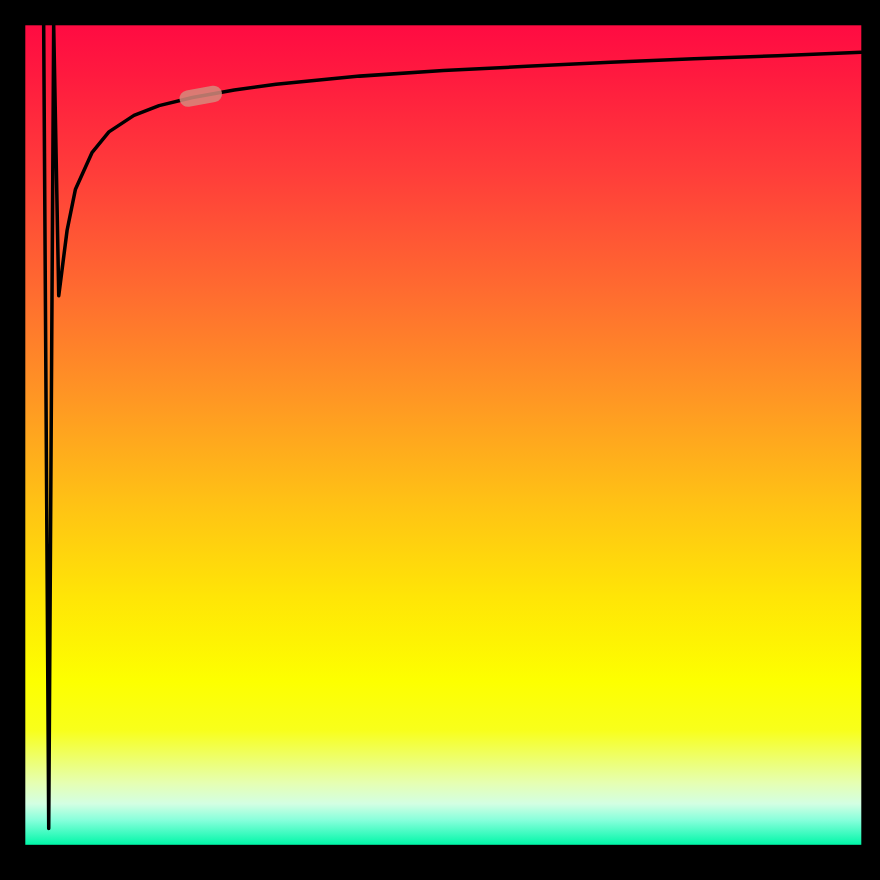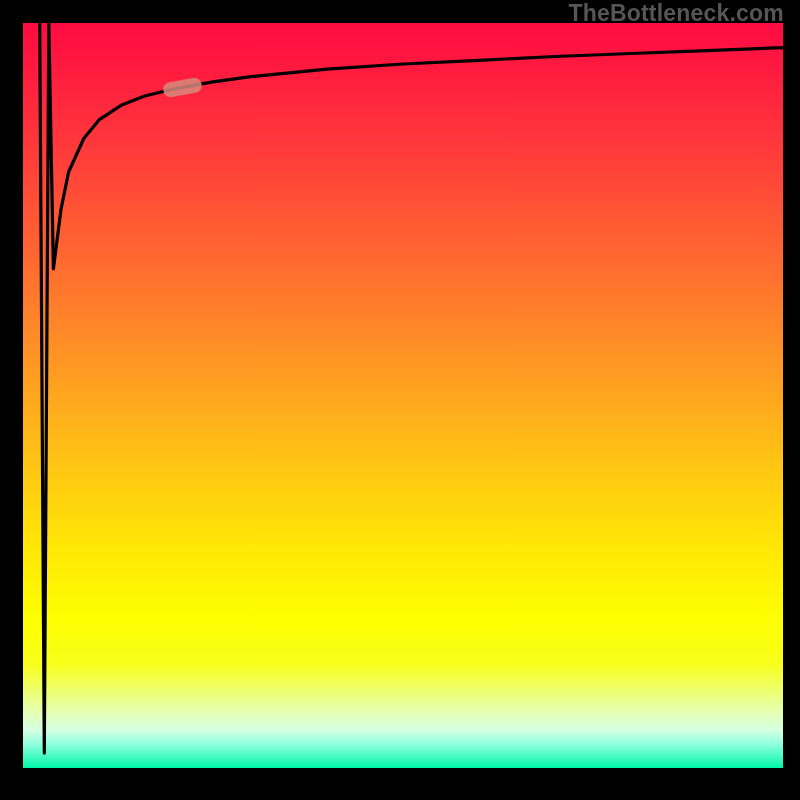--- a/index.html
+++ b/index.html
@@ -63,14 +63,13 @@
 
 <div class="canvas">
   <div class="plot-area"></div>
 
   <svg class="curve-layer" viewBox="0 0 800 800">
     <path id="curve-path" fill="none" stroke="#000" stroke-width="3.2" stroke-linejoin="round" stroke-linecap="round" d="M39.7 23.0 L44.3 753.1 L48.8 23.0 L48.8 23.0 L53.4 268.8 L61.0 209.3 L68.6 172.0 L83.8 138.5 L99.0 119.9 L121.8 104.9 L144.6 96.0 L175.0 88.6 L213.0 81.9 L251.0 76.6 L327.0 69.2 L403.0 64.0 L479.0 60.3 L555.0 56.5 L631.0 53.5 L707.0 50.6 L783.0 47.6"></path>
   </svg>
 
   <div class="marker" id="marker" style="left: 163.1px; top: 80.315px; transform: rotate(-10deg);"></div>
 
-  <div class="watermark">TheBottleneck.com</div>
 </div>
 
 </body></html>

